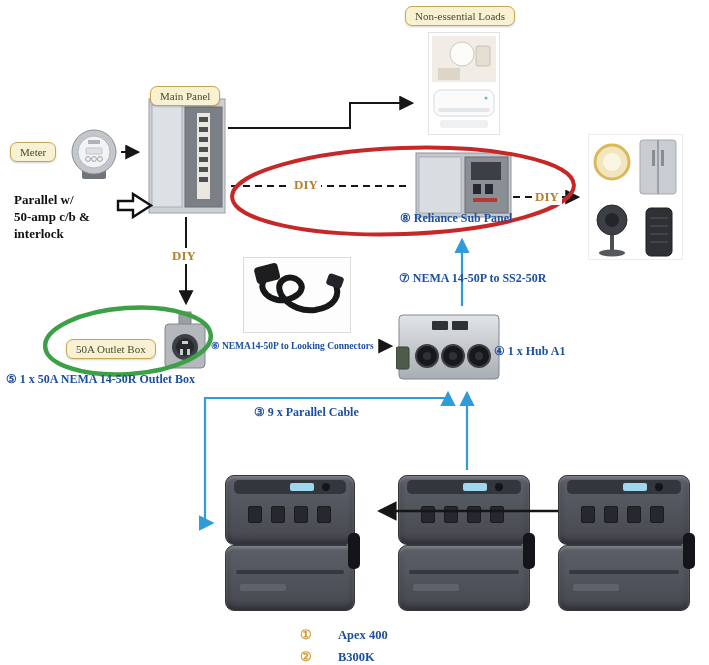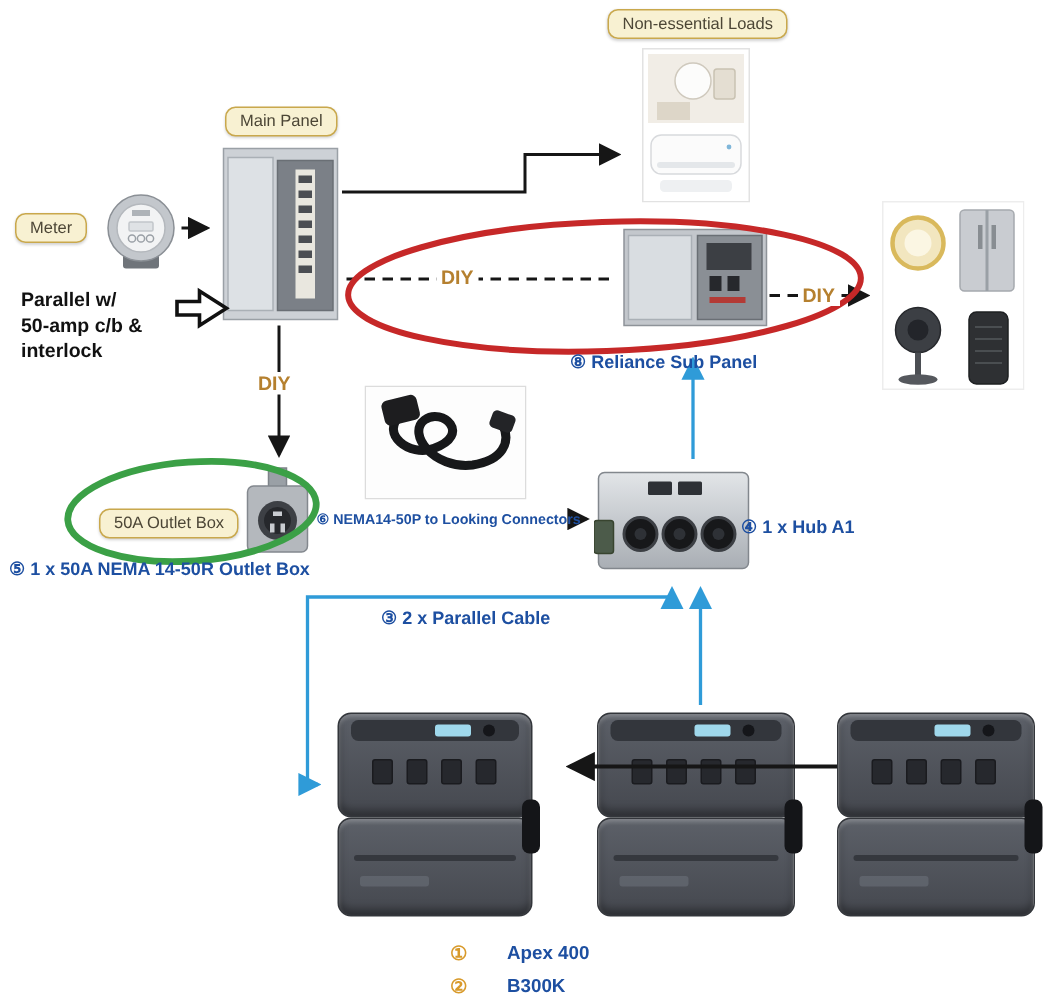--- a/index.html
+++ b/index.html
@@ -1,17 +1,17 @@
 <!DOCTYPE html>
 <html style="--badge-bg: #f8f1d2; --badge-border: #c9a84c; --badge-text: #4c4636; --blue-label: #1d4fa1; --diy-orange: #b5802f; --red-circle: #c62828; --green-circle: #3ba046; --blue-line: #2f9bd8; --legend-num: #d89a2b;"><head>
 <meta charset="utf-8">
 <style>
   html,body{margin:0;padding:0;background:#fff;}
   .canvas{position:relative;width:709px;height:665px;background:#fff;overflow:hidden;
-          font-family:Liberation Sans, sans-serif;}
+          font-family:Liberation Serif, serif;}
 
   
   .dev{position:absolute;z-index:2;}
   .overlay{position:absolute;left:0;top:0;z-index:5;pointer-events:none;}
 
   
   .k{stroke:#161616;stroke-width:2;fill:none;}
   .k.dash{stroke-dasharray:7 5;}
   .k.thick{stroke-width:2.6;}
   .b{stroke:var(--blue-line,#2f9bd8);stroke-width:2.2;fill:none;}
@@ -50,29 +50,30 @@
   .bat-groove{position:absolute;top:24px;left:10px;right:10px;height:4px;background:#35383e;border-radius:2px;}
   .bat-plate{position:absolute;top:38px;left:14px;width:46px;height:7px;background:#6e737b;border-radius:2px;opacity:.55;}
   .bat-handle{position:absolute;right:-7px;top:58px;width:12px;height:36px;background:#141518;border-radius:5px;z-index:3;}
 </style>
 </head>
 <body>
 
 <div class="canvas">
 
   <div class="badge" style="left:405px;top:6px;">Non-essential Loads</div>
-  <div class="badge" style="left:150px;top:71px;">Main Panel</div>
+  <div class="badge" style="left:150px;top:86px;">Main Panel</div>
   <div class="badge" style="left:10px;top:142px;">Meter</div>
   <div class="badge" style="left:66px;top:339px;">50A Outlet Box</div>
 
-  <div class="bluelabel" style="left:380px;top:211px;margin-top:23px;">⑧ Reliance Sub Panel</div>
+  <div class="bluelabel" style="left:400px;top:211px;">⑧ Reliance Sub Panel</div>
+  <div class="bluelabel" style="left:399px;top:271px;">⑦ NEMA 14-50P to SS2-50R</div>
   <div class="bluelabel small" style="left:211px;top:340px;">⑥ NEMA14-50P to Looking Connectors</div>
   <div class="bluelabel" style="left:6px;top:372px;">⑤ 1 x 50A NEMA 14-50R Outlet Box</div>
   <div class="bluelabel" style="left:494px;top:344px;">④ 1 x Hub A1</div>
-  <div class="bluelabel" style="left:254px;top:405px;">③ 2 x Parallel Cable</div>
+  <div class="bluelabel" style="left:254px;top:405px;">③ 9 x Parallel Cable</div>
 
   <div class="diy" style="left:291px;top:177px;">DIY</div>
   <div class="diy" style="left:532px;top:189px;">DIY</div>
   <div class="diy" style="left:169px;top:248px;">DIY</div>
 
   <div class="gen-note">
     <div>Parallel w/</div>
     <div>50-amp c/b &amp;</div>
     <div>interlock</div>
   </div>

